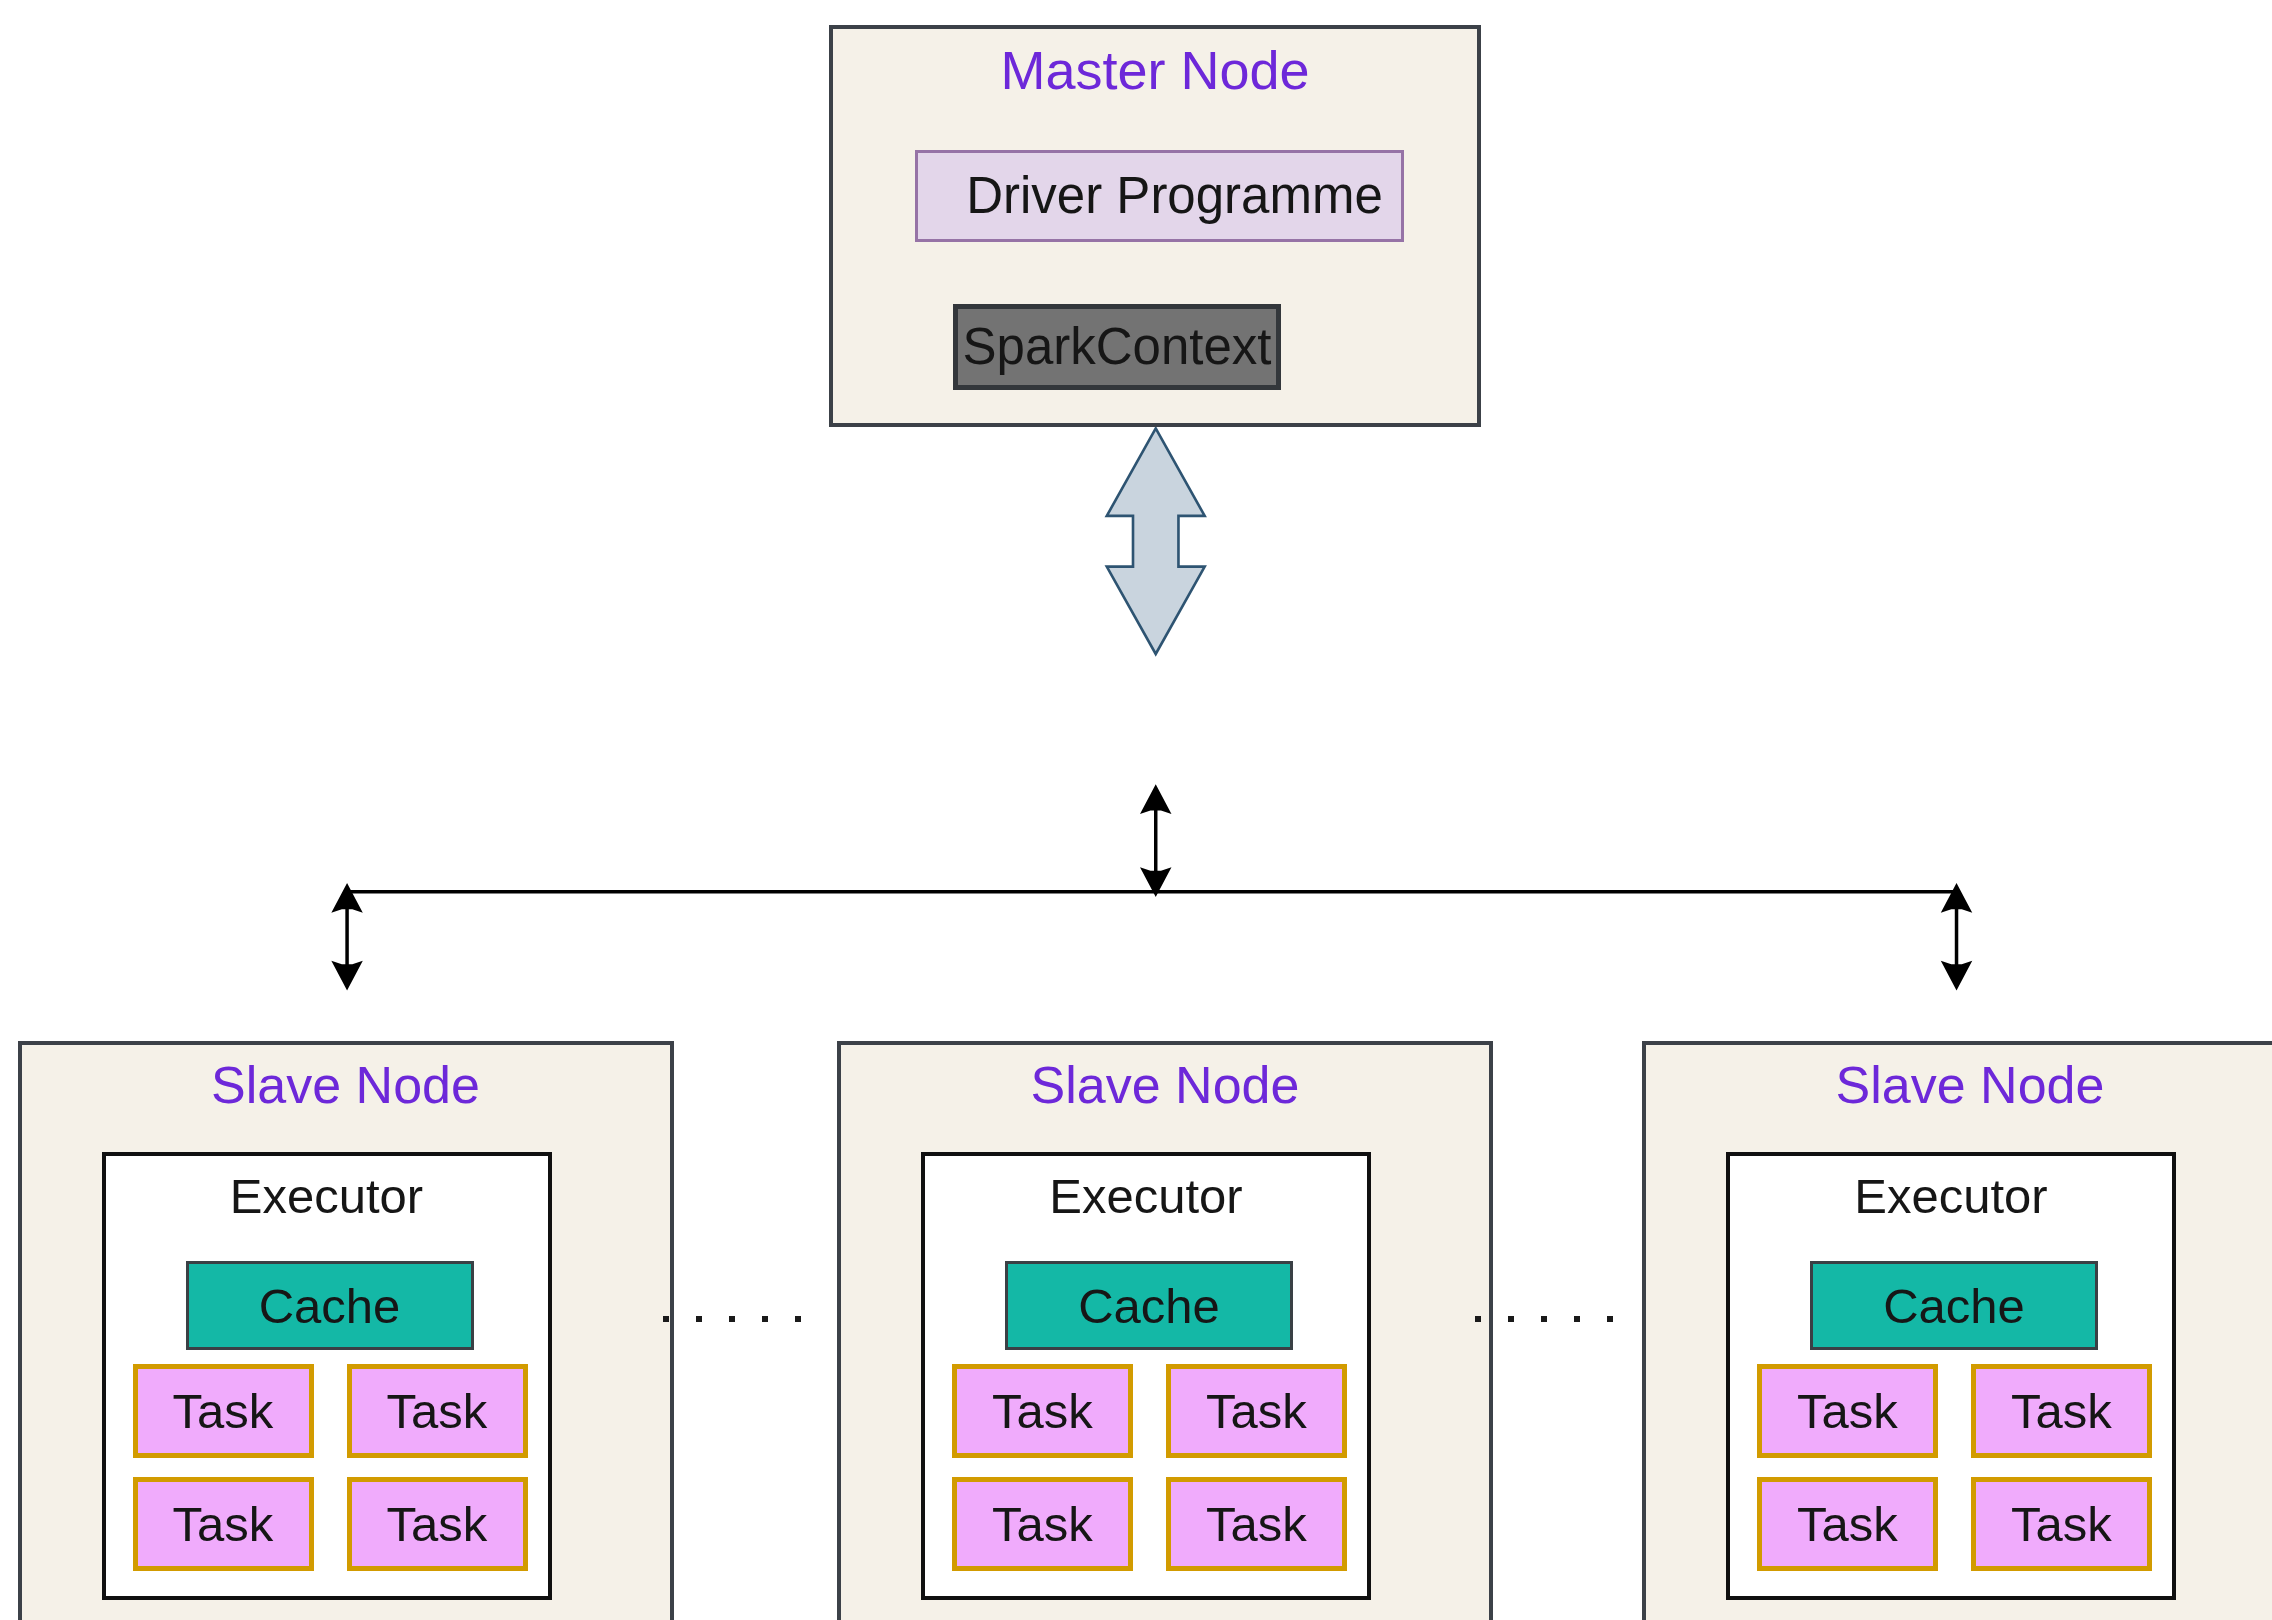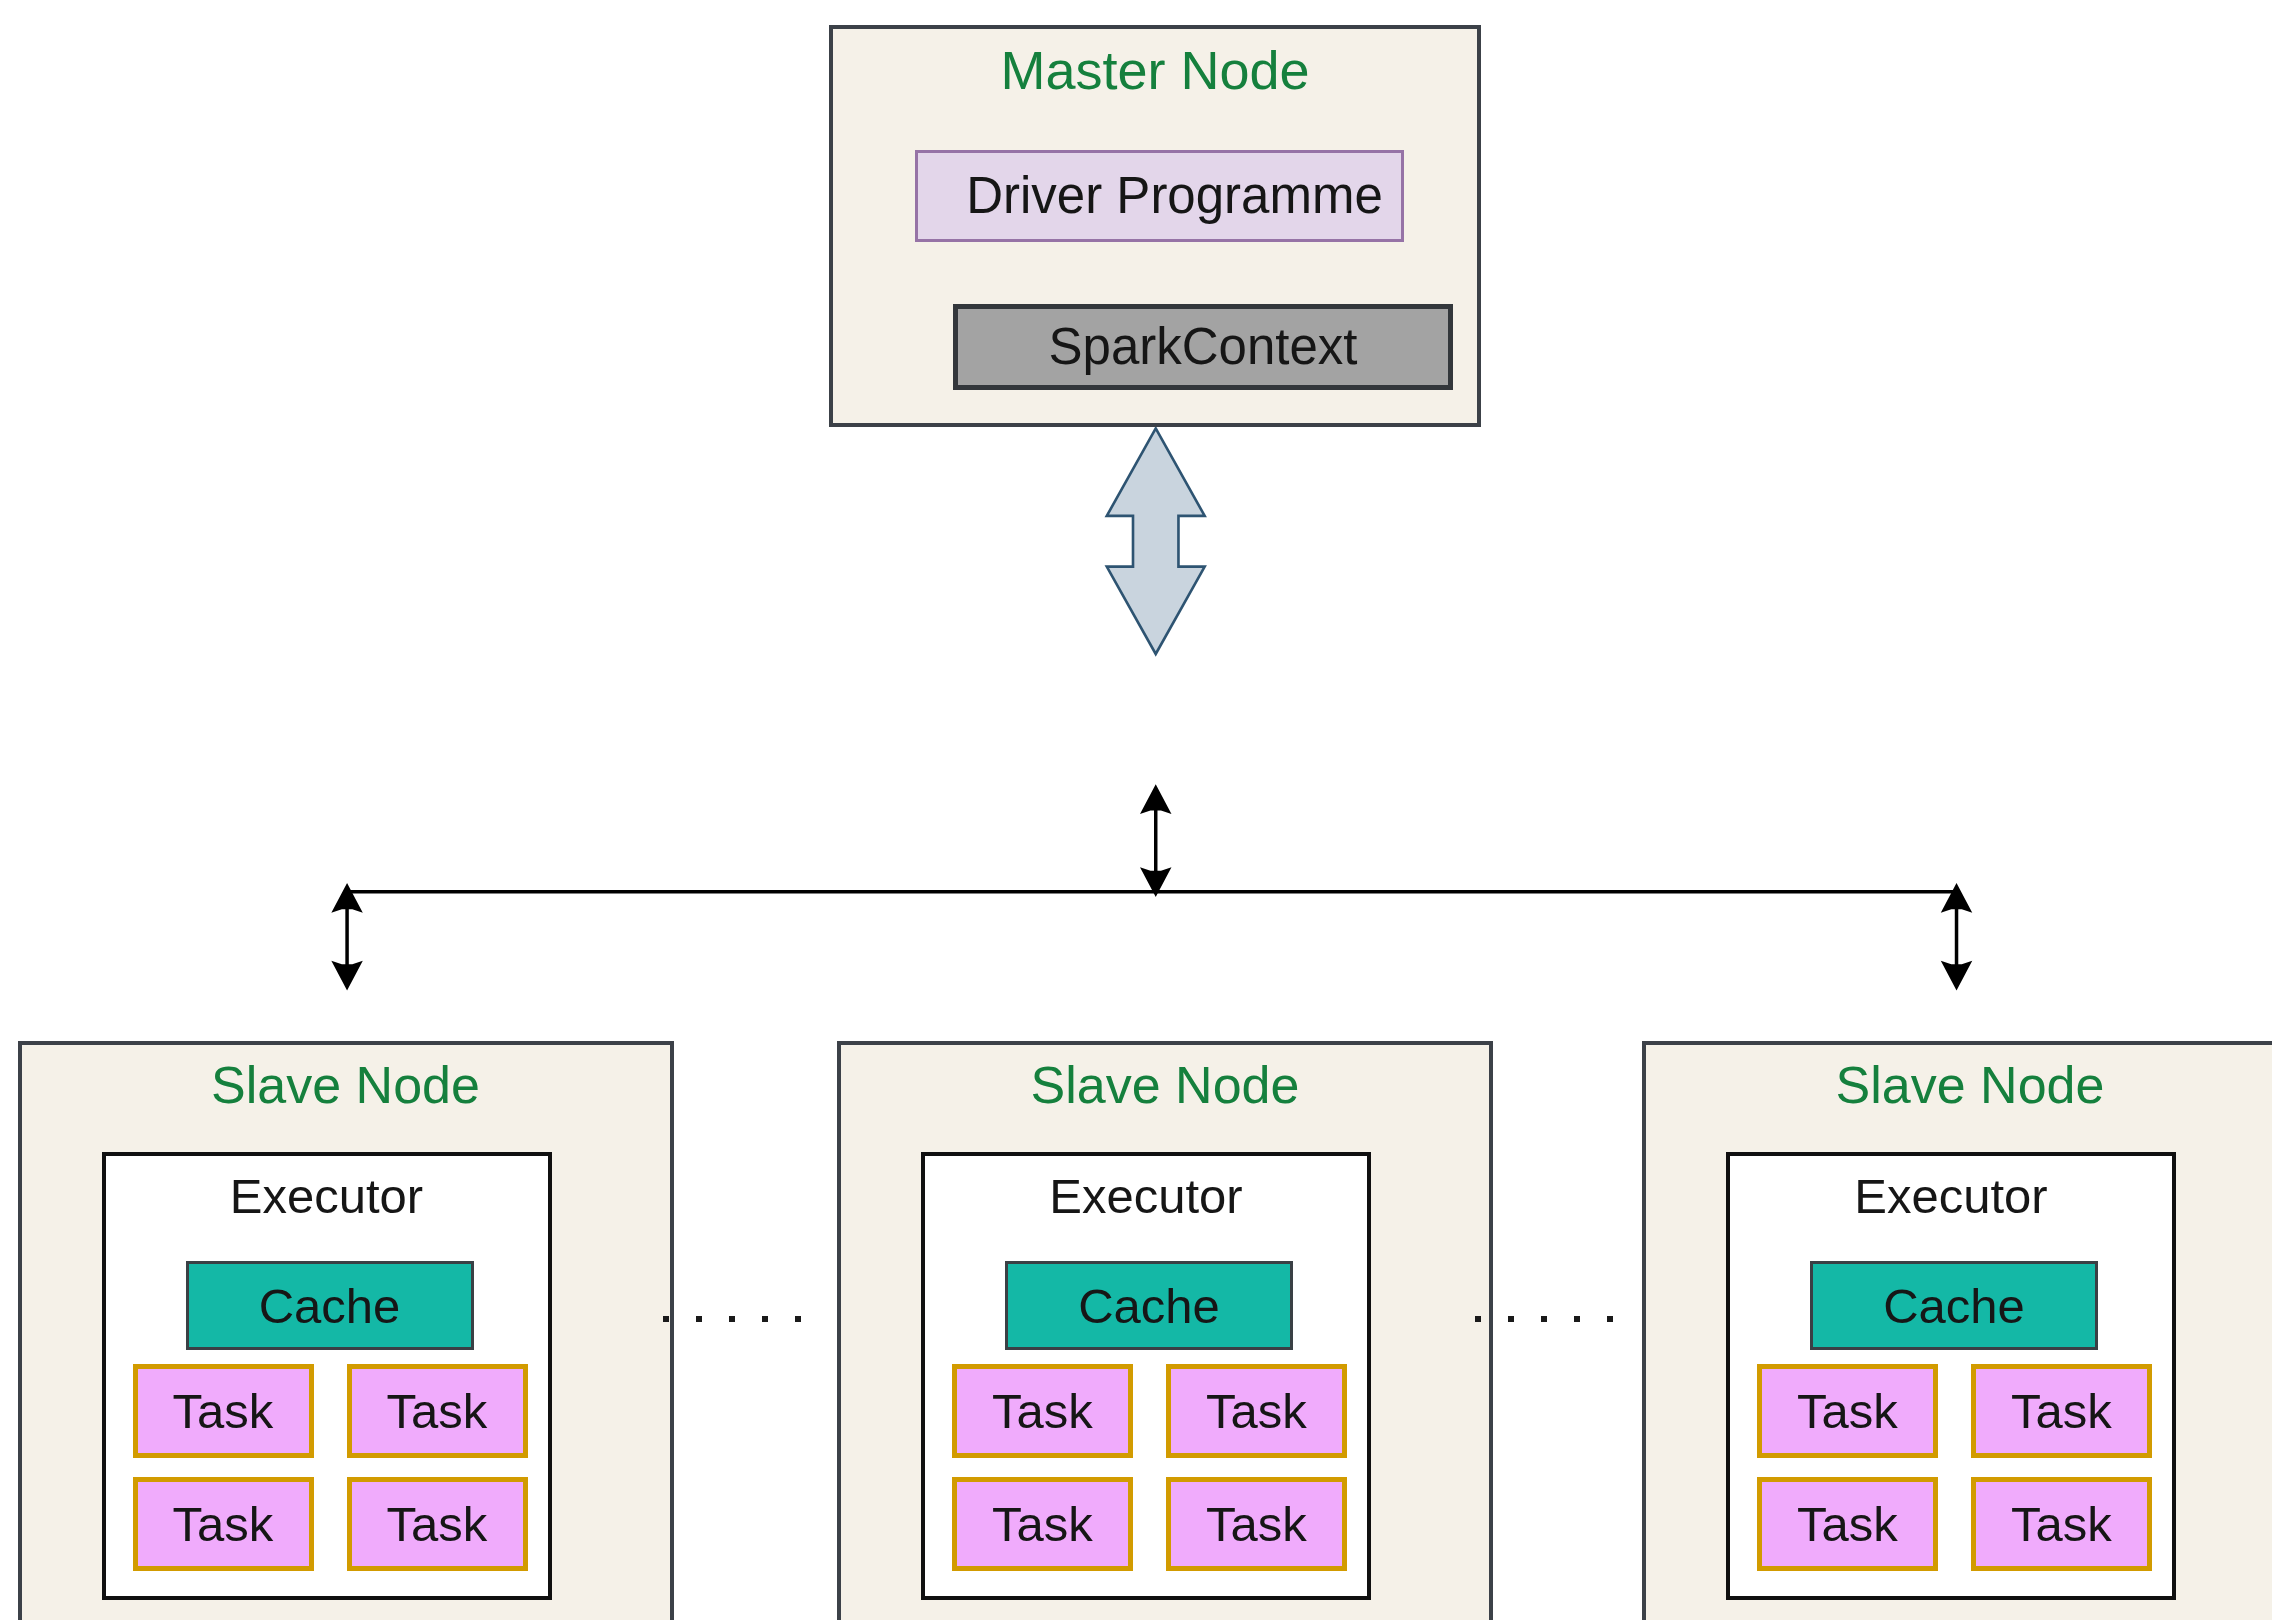--- a/index.html
+++ b/index.html
@@ -5,32 +5,32 @@
   html,body{margin:0;padding:0;background:#ffffff;}
   #canvas{
     position:relative;width:2273px;height:1621px;background:#ffffff;overflow:hidden;
     font-family:"Liberation Sans","DejaVu Sans",sans-serif;color:#161616;
   }
   .node{
     position:absolute;background:#F5F1E8;border:4.4px solid #3C4148;box-sizing:border-box;
   }
   .node-title{
     position:absolute;left:0;right:0;top:10.5px;text-align:center;
-    font-size:52px;line-height:1.15;color:#15803d;
+    font-size:52px;line-height:1.15;color:#6d28d9;
   }
   
   #master{left:829px;top:24.5px;width:652px;height:402px;}
   #driver{
     position:absolute;left:82px;top:121px;width:489px;height:92px;
     background:#E3D6EA;border:3.5px solid #9673A6;box-sizing:border-box;
     display:flex;align-items:center;justify-content:center;font-size:51px;padding-left:30px;
   }
   #sparkctx{
-    position:absolute;left:120px;top:275px;width:500px;height:86px;
-    background:#a3a3a3;border:5.2px solid #33373B;box-sizing:border-box;
+    position:absolute;left:120px;top:275px;width:328px;height:86px;
+    background:#737373;border:5.2px solid #33373B;box-sizing:border-box;
     display:flex;align-items:center;justify-content:center;font-size:51px;
   }
   
   #cluster{
     position:absolute;left:735px;top:656px;width:842px;height:125px;border-radius:19px;
     background:linear-gradient(180deg,#FCEDB0 0%,#F8DC7E 55%,#F4CA52 100%);
     border:3.5px solid #D8A93A;box-sizing:border-box;
     box-shadow:3.5px 3.5px 2.6px rgba(150,150,150,0.55);
     display:flex;align-items:center;justify-content:center;font-size:54px;
   }

